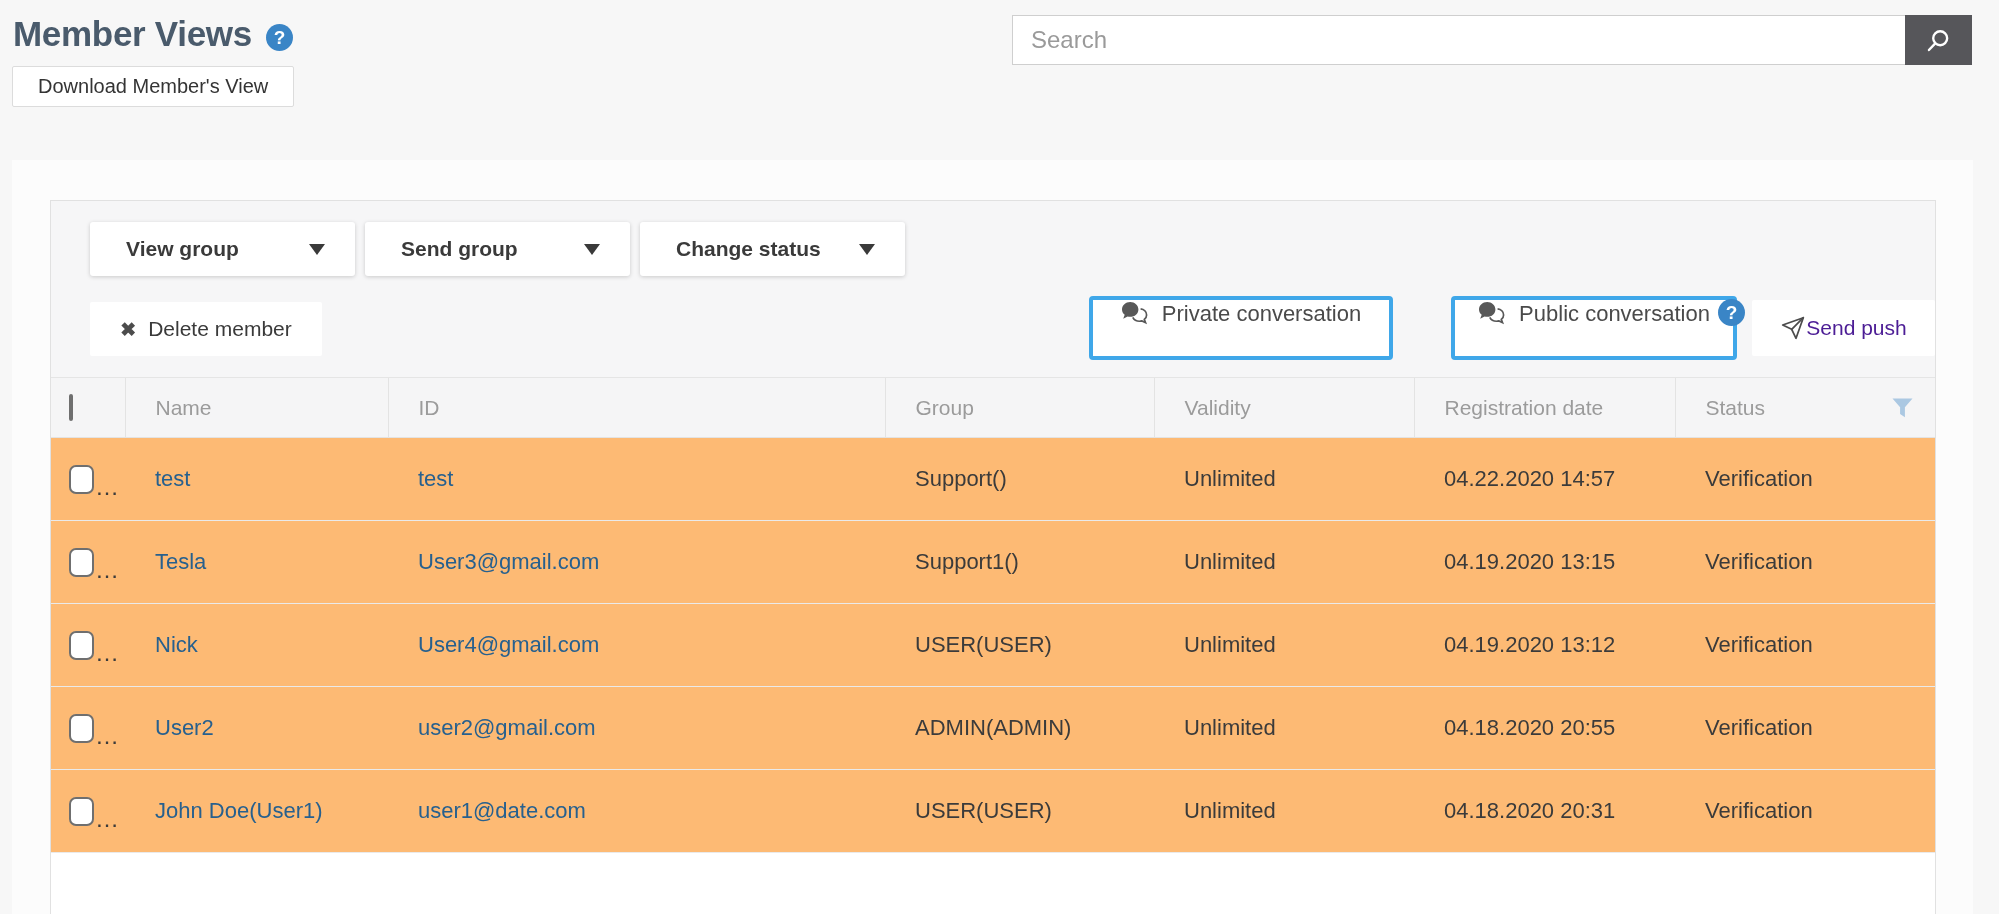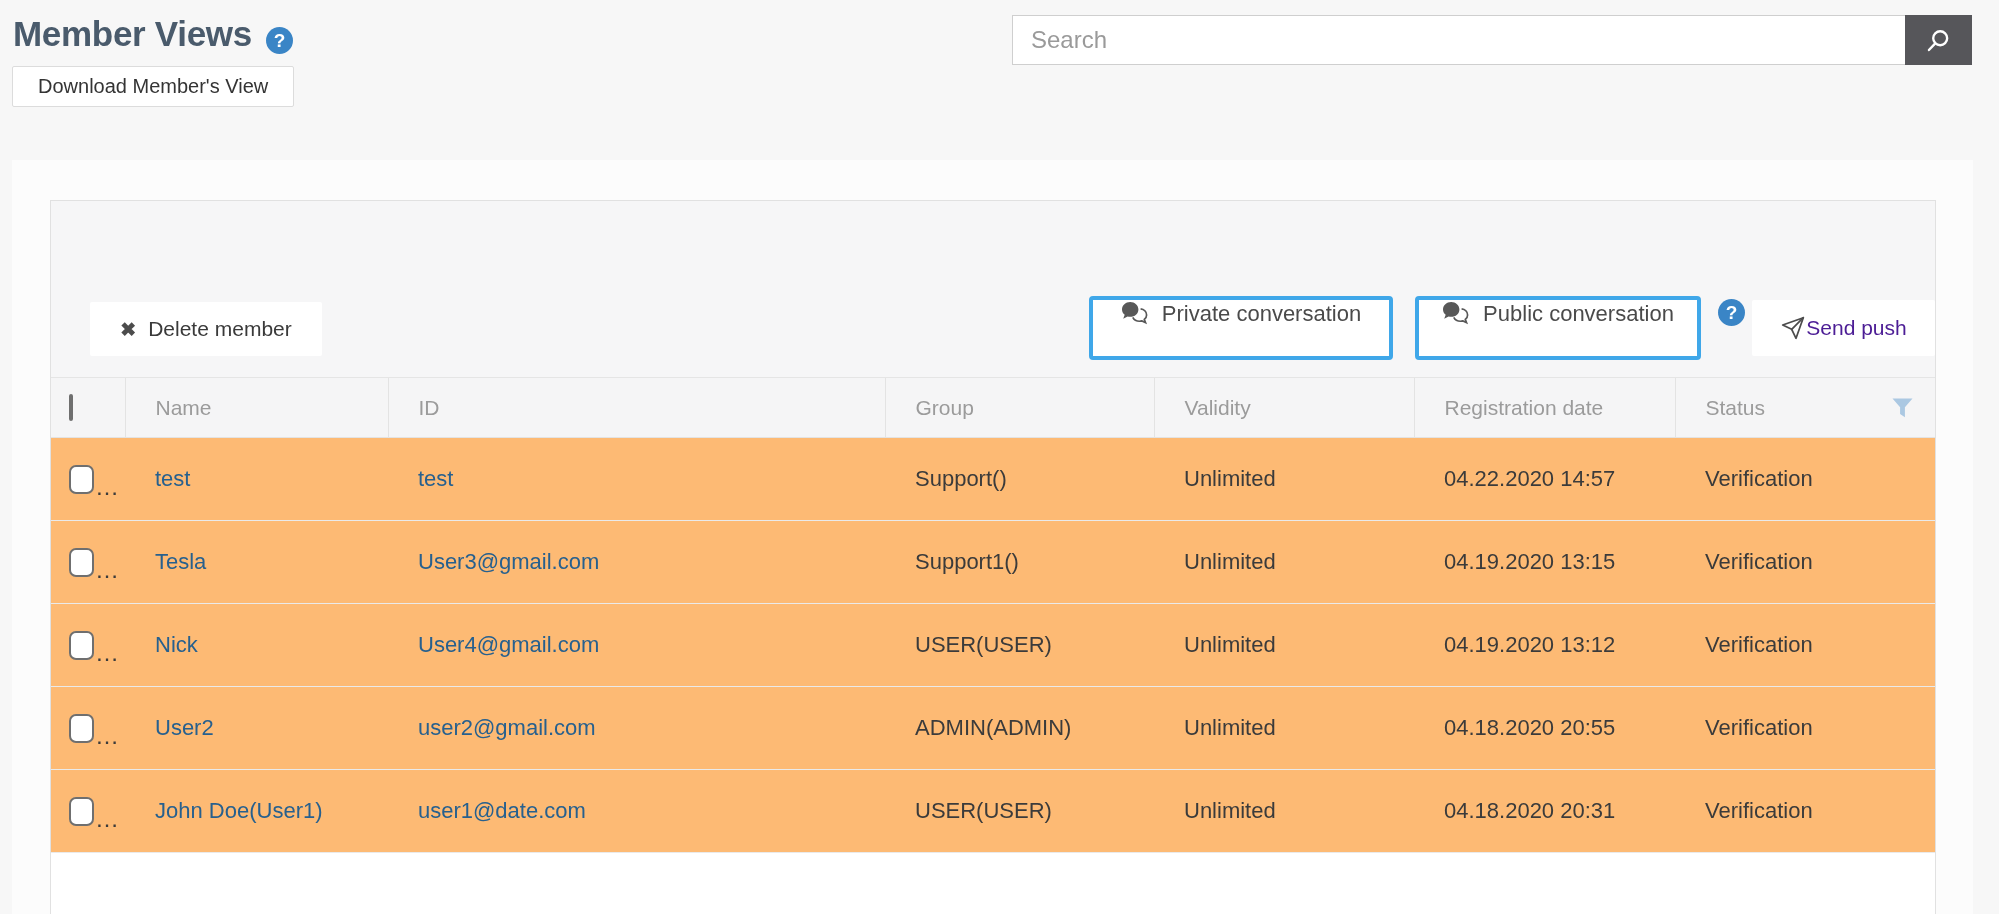--- a/index.html
+++ b/index.html
@@ -3,21 +3,21 @@
 <meta charset="utf-8">
 <style>
   html,body{margin:0;padding:0;}
   body{
     width:1999px;height:914px;position:relative;overflow:hidden;
     background:#f7f7f7;
     font-family:"Liberation Sans",sans-serif;
     -webkit-font-smoothing:antialiased;
   }
   
-  .title-wrap{position:absolute;left:13px;top:14px;display:flex;align-items:flex-end;gap:14px;}
+  .title-wrap{position:absolute;left:13px;top:14px;display:flex;align-items:center;gap:14px;}
   .page-title{margin:0;font-size:35px;font-weight:700;color:var(--title-color);letter-spacing:-0.3px;}
   .help-badge{
     width:27px;height:27px;border-radius:50%;background:var(--help-blue);color:#fff;
     font-size:19px;font-weight:700;display:flex;align-items:center;justify-content:center;
     margin-top:7px;cursor:pointer;flex:none;
   }
   .download-btn{
     position:absolute;left:12px;top:66px;height:41px;padding:0 25px;
     background:#fff;border:1px solid #dcdcdc;border-radius:2px;
     font-size:20px;color:#343434;display:flex;align-items:center;cursor:pointer;
@@ -55,21 +55,21 @@
     font-size:21px;color:#3a3a3a;cursor:pointer;font-family:inherit;
   }
   .delete-x{font-size:19px;font-weight:700;color:#4c4c4c;}
   .convo-btn{
     position:absolute;top:0;height:64px;background:#fff;
     border:4px solid var(--accent-blue);border-radius:4px;box-sizing:border-box;
     display:flex;justify-content:center;gap:13px;
     font-size:22px;color:#4a4a4a;cursor:pointer;font-family:inherit;
   }
   .convo-private{left:1038px;width:304px;}
-  .convo-public{left:1364px;width:286px;}
+  .convo-public{left:1400px;width:286px;}
   .help2{position:absolute;left:1667px;top:3px;margin:0;}
   .push-btn{
     position:absolute;left:1701px;top:4px;width:183px;height:56px;background:#fff;border:none;
     border-radius:2px;display:flex;align-items:center;justify-content:center;
     font-size:21px;color:#4c1d95;cursor:pointer;font-family:inherit;
   }
   
   .table-wrap{position:absolute;left:0;top:176px;width:100%;}
   table{width:100%;border-collapse:collapse;background:#fdba74;table-layout:fixed;}
   thead th{
@@ -116,20 +116,34 @@
         </svg>
       </span>
     </button>
   </div>
 
   <div class="card">
     <div class="panel">
 
       <div class="toolbar">
 
+        <div class="toolbar-row1">
+          <button class="dropdown-btn">
+            <span>View group</span>
+            <span class="caret"></span>
+          </button>
+          <button class="dropdown-btn">
+            <span>Send group</span>
+            <span class="caret"></span>
+          </button>
+          <button class="dropdown-btn">
+            <span>Change status</span>
+            <span class="caret"></span>
+          </button>
+        </div>
 
         <div class="toolbar-row2">
           <button class="delete-btn">
             <span class="delete-x">✖</span>
             <span>Delete member</span>
           </button>
 
           <button class="convo-btn convo-private">
             <span class="icon">
               <svg width="28" height="24" viewBox="0 0 28 24">

